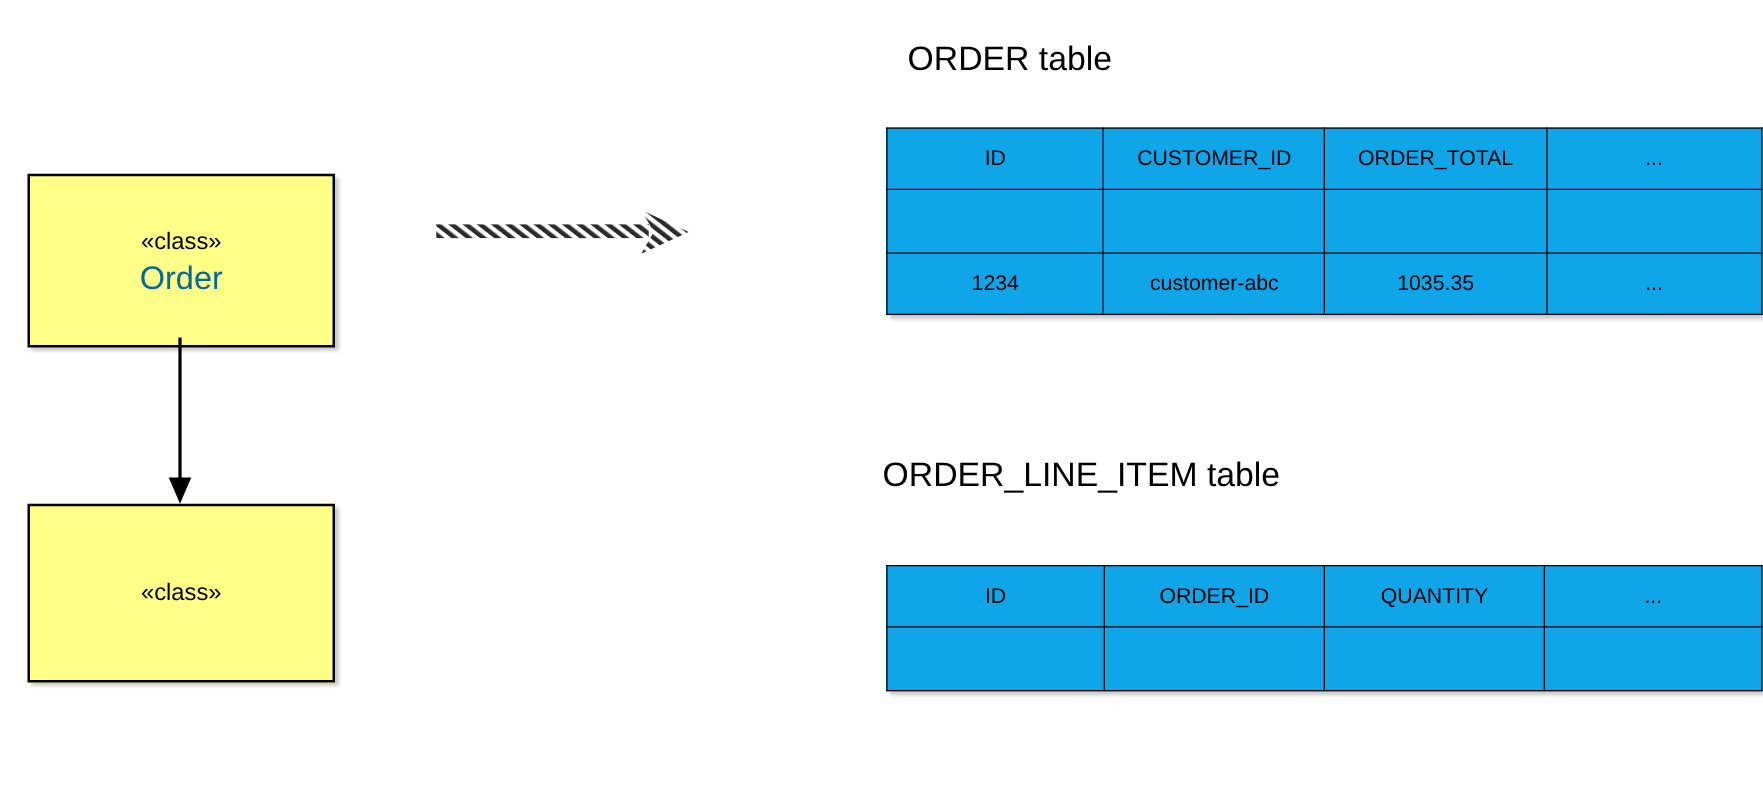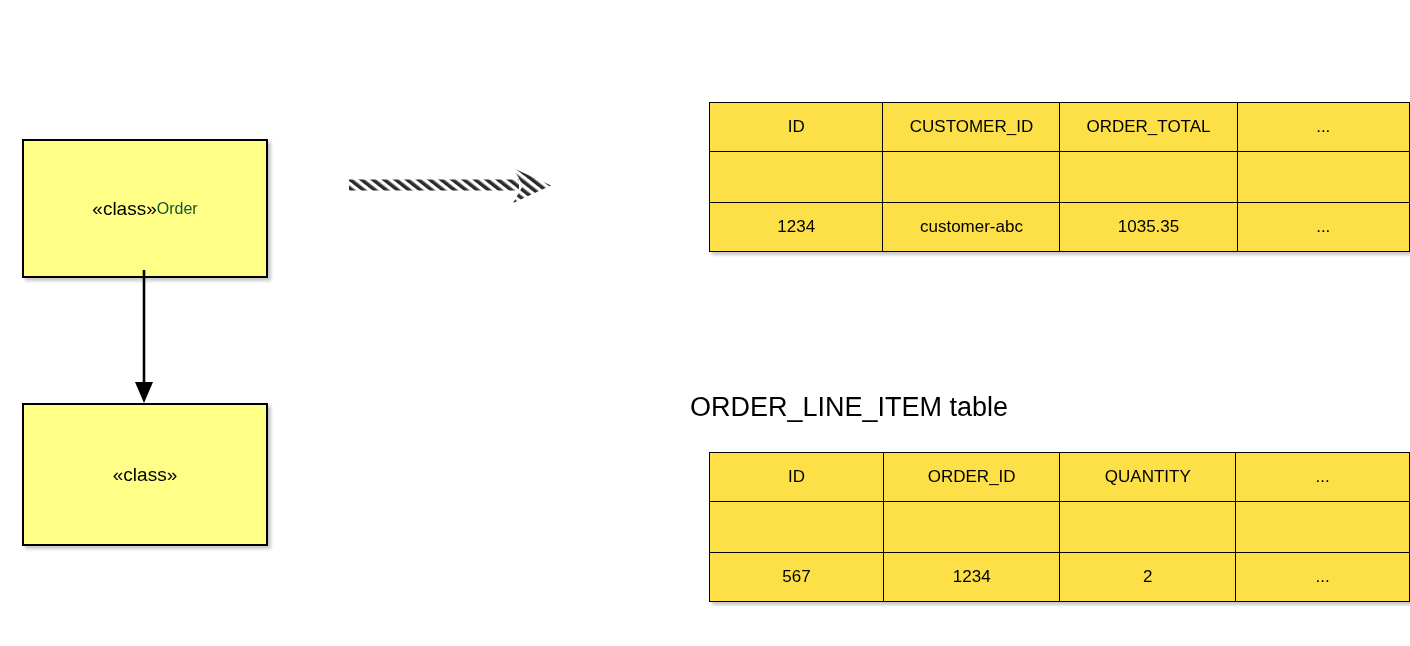--- a/index.html
+++ b/index.html
@@ -20,34 +20,35 @@
     inset: 0;
   }
 
   
   .uml-box {
     position: absolute;
     background: #ffff88;
     border: 2px solid #000000;
     box-sizing: border-box;
     display: flex;
+    flex-direction: column;
     align-items: center;
     justify-content: center;
     box-shadow: 3px 3px 3px rgba(0,0,0,0.22);
   }
   .uml-stereotype {
     font-size: 19px;
     line-height: 27px;
     color: #000000;
     white-space: nowrap;
   }
   .uml-name {
-    font-size: 16px;
+    font-size: 26px;
     line-height: 30px;
-    color: #14532d;
+    color: #0369a1;
     white-space: nowrap;
   }
 
   #box-order      { left: 22px;  top: 139px; width: 246px; height: 139px; }
   #box-lineitem   { left: 22px;  top: 403px; width: 246px; height: 143px; }
 
   
   .connector-svg {
     position: absolute;
     overflow: visible;
@@ -58,28 +59,28 @@
 
   
   .table-heading {
     position: absolute;
     font-size: 27px;
     line-height: 32px;
     color: #000000;
     white-space: nowrap;
   }
   #heading-order      { left: 726px; top: 31px; }
-  #heading-line-item  { left: 690px; top: 364px; margin-top: 27px; }
+  #heading-line-item  { left: 706px; top: 364px; }
 
   
   .db-table {
     position: absolute;
     border-collapse: collapse;
     table-layout: fixed;
-    background: #fde047;
+    background: #0ea5e9;
     box-shadow: 3px 3px 3px rgba(0,0,0,0.22);
   }
   .db-table td {
     border: 1.5px solid #000000;
     text-align: center;
     vertical-align: middle;
     font-size: 17px;
     color: #000000;
     height: 48px;
     width: 170px;
@@ -117,20 +118,21 @@
         <rect width="7" height="7" fill="#ffffff"></rect>
         <rect width="3.6" height="7" fill="#2b2b2b"></rect>
       </pattern>
     </defs>
 
     <rect x="4" y="19.5" width="170" height="11" fill="url(#hatch)"></rect>
 
     <polygon points="168,8 206,25.5 168,43 178,25.5" fill="url(#hatch)"></polygon>
   </svg>
 
+  <div class="table-heading" id="heading-order">ORDER table</div>
 
   <table class="db-table" id="table-order">
     <tbody>
       <tr>
         <td>ID</td>
         <td>CUSTOMER_ID</td>
         <td>ORDER_TOTAL</td>
         <td>...</td>
       </tr>
       <tr class="empty-row">
@@ -157,22 +159,16 @@
         <td>ORDER_ID</td>
         <td>QUANTITY</td>
         <td>...</td>
       </tr>
       <tr class="empty-row">
         <td></td>
         <td></td>
         <td></td>
         <td></td>
       </tr>
-      <tr>
-        <td>567</td>
-        <td>1234</td>
-        <td>2</td>
-        <td>...</td>
-      </tr>
     </tbody>
   </table>
 
 </div>
 
 </body></html>

